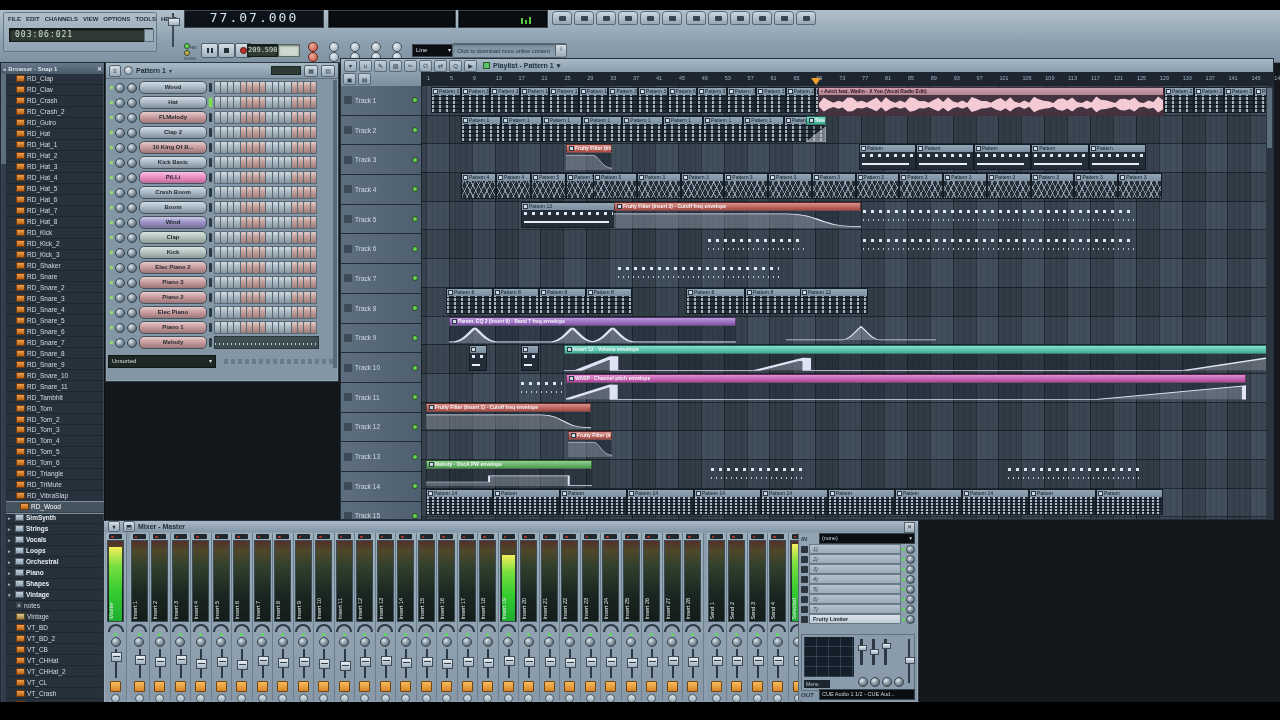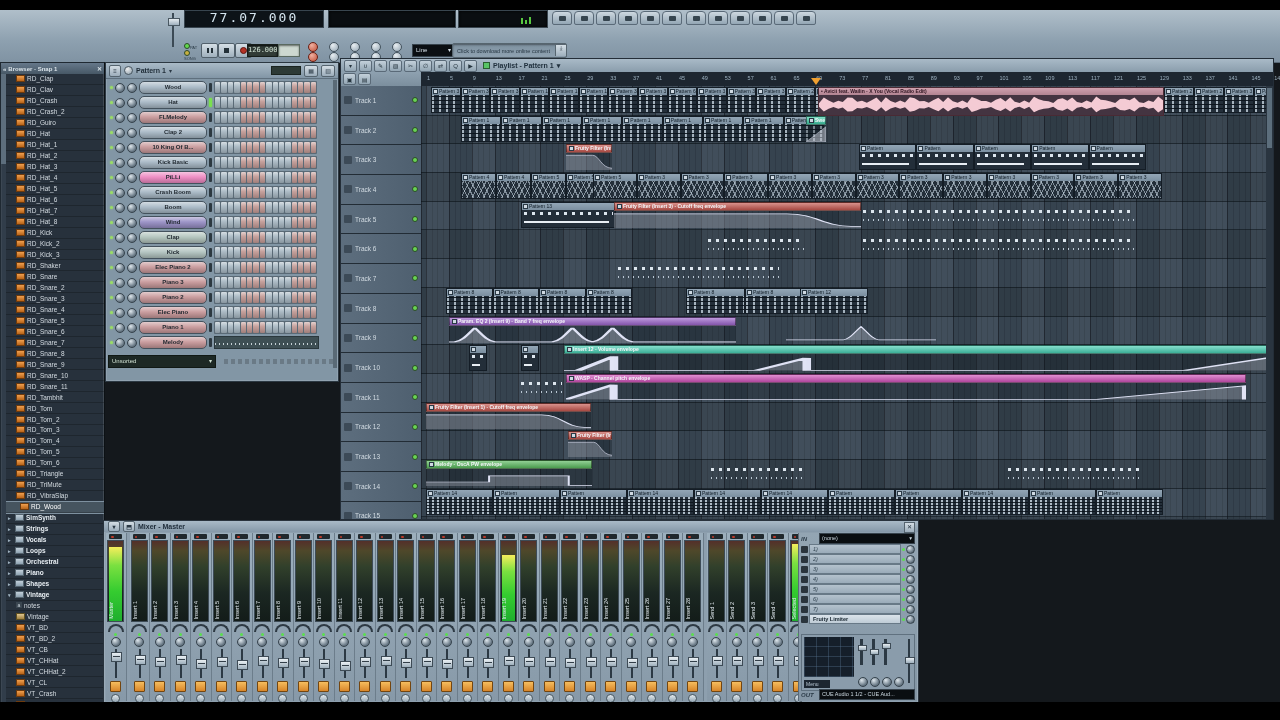--- a/index.html
+++ b/index.html
@@ -236,20 +236,33 @@
   #bar-top{left:0;top:0;width:1280px;height:10px;background:#000;z-index:60;}
   #bar-bottom{left:0;top:702px;width:1280px;height:18px;background:#000;z-index:60;}
 </style>
 </head>
 <body>
 
 <div id="stage">
   <div class="abs" id="desktop"></div>
 
   <div class="abs" id="topbar">
+    <div id="menu-panel">
+      <div id="menu-row">
+          <div class="menu-item">FILE</div>
+          <div class="menu-item">EDIT</div>
+          <div class="menu-item">CHANNELS</div>
+          <div class="menu-item">VIEW</div>
+          <div class="menu-item">OPTIONS</div>
+          <div class="menu-item">TOOLS</div>
+          <div class="menu-item">HELP</div>
+        </div>
+      <div id="time-lcd" class="lcd">003:06:021</div>
+      <div id="menu-updown"></div>
+    </div>
     <div id="main-slider">
       <div class="groove"></div>
       <div class="handle"></div>
     </div>
     <div id="pos-lcd">77.07.000</div>
     <div id="hint-panel" class="blackpanel"></div>
     <div id="cpu-panel" class="blackpanel">
       <div class="minibar" style="left:62px;height:6px"></div>
       <div class="minibar" style="left:66px;height:4px"></div>
       <div class="minibar" style="left:70px;height:7px"></div>
@@ -302,21 +315,21 @@
     <div class="tbtn" style="left:201px">
         <i class="pbar"></i>
         <i class="pbar"></i>
       </div>
     <div class="tbtn" style="left:218px">
         <i class="sq"></i>
       </div>
     <div class="tbtn" style="left:235px">
         <i class="rc"></i>
       </div>
-    <div id="tempo-lcd" class="lcd">126.000</div>
+    <div id="tempo-lcd" class="lcd">209.590</div>
     <div id="pattern-lcd"></div>
     <div id="ledbtns"></div>
     <div id="snap-dd">
       <span>Line</span>
         <span>▾</span>
     </div>
     <div id="news">
       <span class="txt">Click to download more online content</span>
       <span class="dl">⤓</span>
     </div>

